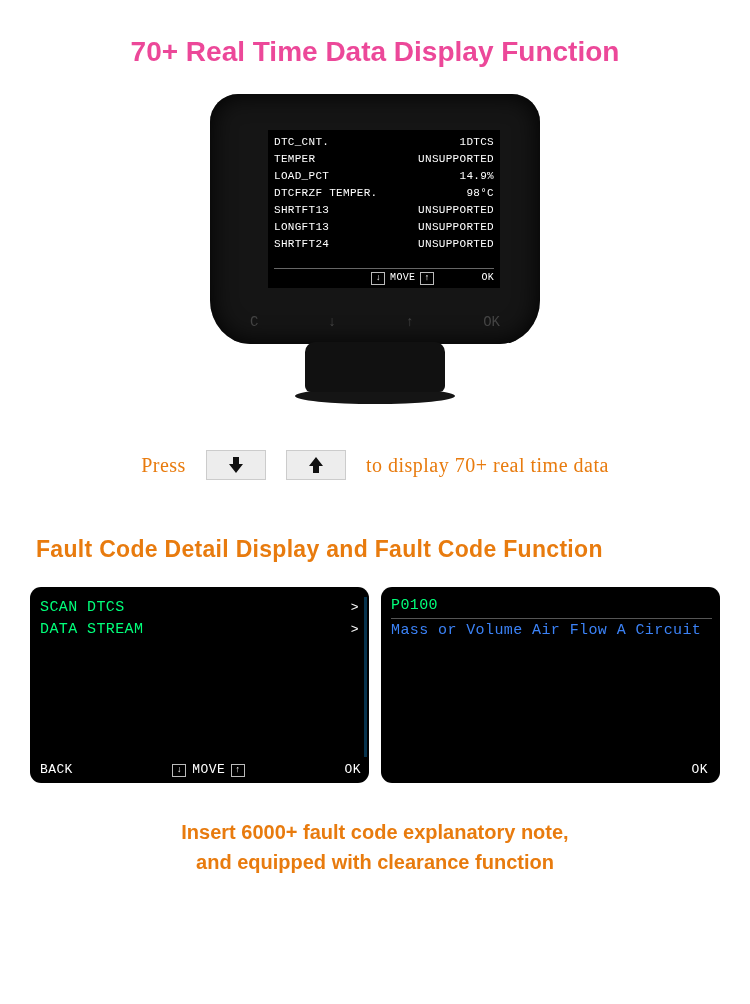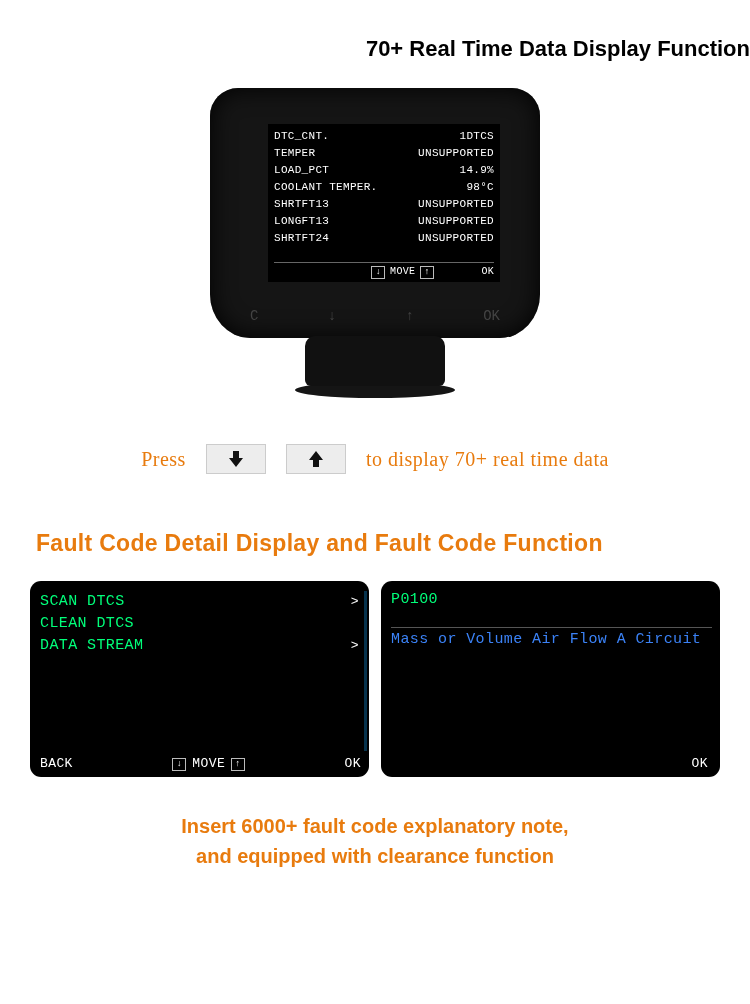--- a/index.html
+++ b/index.html
@@ -4,24 +4,24 @@
 <style>
   * { margin: 0; padding: 0; box-sizing: border-box; }
   body {
     width: 750px;
     height: 1004px;
     background: #ffffff;
     font-family: Arial, Helvetica, sans-serif;
     position: relative;
   }
   .heading-1 {
-    color: #000000;
+    color: #ec4899;
     font-weight: bold;
-    font-size: 22px;
-    text-align: right;
+    font-size: 28px;
+    text-align: center;
     padding-top: 36px;
     padding-bottom: 20px;
   }
   .device-wrap {
     display: flex;
     justify-content: center;
     padding-top: 6px;
     text-align: right;
   }
   .device {
@@ -187,21 +187,21 @@
     justify-content: space-between;
     align-items: center;
     font-size: 13px;
     line-height: 18px;
     color: #fff;
   }
   .panel-footer .mv { display: flex; align-items: center; gap: 6px; }
   .panel-right .code-title {
     color: #00ff7a;
     border-bottom: 1px solid #555;
-    padding-bottom: 19px;
+    padding-bottom: 4px;
     margin-bottom: 2px;
   }
   .panel-right .code-desc {
     color: #3b82f6;
     line-height: 20px;
     word-break: break-all;
   }
   .panel-right .panel-footer {
     justify-content: flex-end;
     padding-right: 4px;
@@ -232,21 +232,21 @@
           </div>
           <div class="screen-row">
             <span class="label">TEMPER</span>
             <span class="value">UNSUPPORTED</span>
           </div>
           <div class="screen-row">
             <span class="label">LOAD_PCT</span>
             <span class="value">14.9%</span>
           </div>
           <div class="screen-row">
-            <span class="label">COOLANT TEMPER.</span>
+            <span class="label">DTCFRZF TEMPER.</span>
             <span class="value">98°C</span>
           </div>
           <div class="screen-row">
             <span class="label">SHRTFT13</span>
             <span class="value">UNSUPPORTED</span>
           </div>
           <div class="screen-row">
             <span class="label">LONGFT13</span>
             <span class="value">UNSUPPORTED</span>
           </div>
@@ -294,24 +294,20 @@
 
 <div class="heading-2">Fault Code Detail Display and Fault Code Function</div>
 
 <div class="two-panels">
   <div class="panel panel-left">
     <div class="menu-item">
       <span>SCAN DTCS</span>
       <span class="chev">&gt;</span>
     </div>
     <div class="menu-item">
-      <span>CLEAN DTCS</span>
-      <span class="chev"></span>
-    </div>
-    <div class="menu-item">
       <span>DATA STREAM</span>
       <span class="chev">&gt;</span>
     </div>
     <div class="vbar"></div>
     <div class="panel-footer">
       <span>BACK</span>
       <span class="mv">
         <span class="kbox">↓</span>
         <span>MOVE</span>
         <span class="kbox">↑</span>

